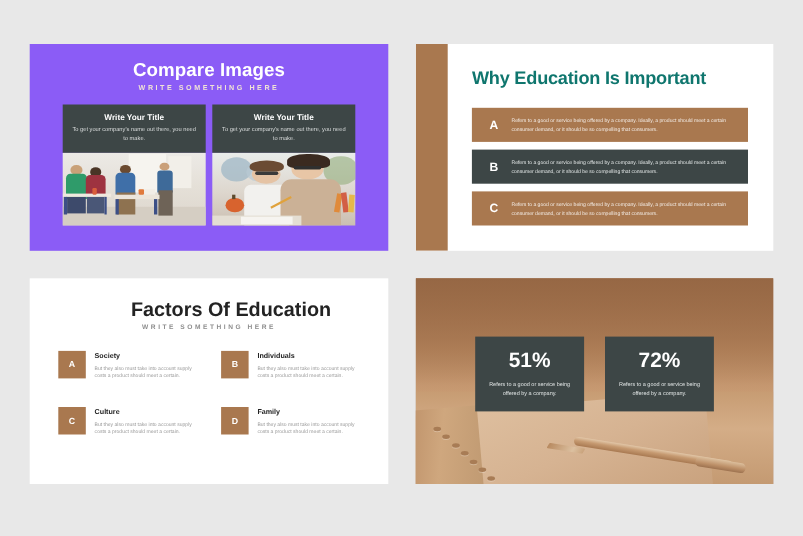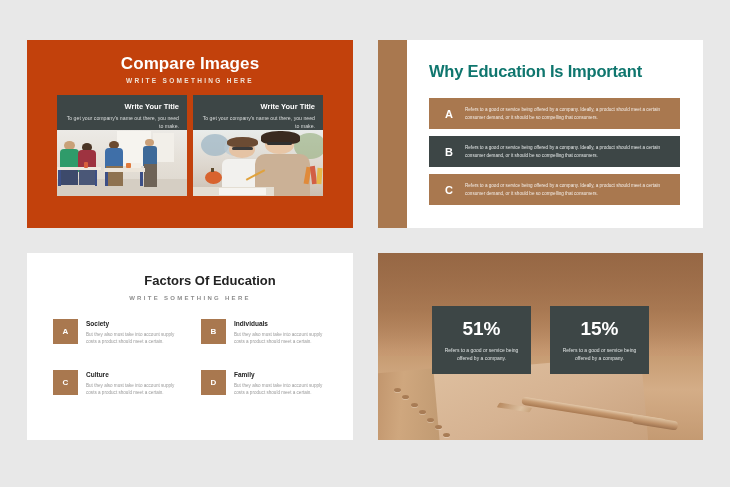--- a/index.html
+++ b/index.html
@@ -10,38 +10,38 @@
     overflow:hidden;
   }
   .canvas { position:relative; width:730px; height:487px; background:#e8e8e8; }
 
   
   .slide { position:absolute; overflow:hidden; }
 
   
   #slide-compare {
     left:27px; top:40px; width:326px; height:188px;
-    background:#c2410c;
+    background:#8b5cf6;
   }
   .s1-head { text-align:center; padding-top:14px; }
   .s1-title {
     color:#ffffff; font-size:17px; font-weight:bold;
     letter-spacing:0.1px; line-height:19px;
   }
   .s1-sub {
     color:#f0e2d6; font-size:6.5px; font-weight:bold;
     letter-spacing:2.3px; margin-top:4px;
   }
   .s1-cols {
     display:flex; gap:6px; padding:0 30px; margin-top:11px;
   }
   .s1-col { flex:1; }
   .s1-card {
-    background:#3d4646; color:#ffffff; text-align:right;
-    padding:7px 8px 0 8px;
+    background:#3d4646; color:#ffffff; text-align:center;
+    padding:7px 8px 9px 8px;
   }
   .s1-card-title { font-size:7.5px; font-weight:bold; line-height:10px; }
   .s1-card-body {
     font-size:5.2px; line-height:7.5px; color:#d9dcdc; margin-top:3px;
   }
   .s1-photo { height:66px; width:100%; position:relative; overflow:hidden; }
 
   
   .photoA { background:linear-gradient(180deg,#eceae6 0%,#e5e0d8 45%,#dcd6cc 100%); }
   
@@ -75,21 +75,21 @@
   }
   .s2-row.dark .s2-text { color:#e3e7e7; }
 
   
   #slide-factors {
     left:27px; top:253px; width:326px; height:187px;
     background:#ffffff;
   }
   .s3-head { text-align:center; padding-top:19px; }
   .s3-title {
-    color:#232323; font-size:13px; font-weight:bold; line-height:18px;margin-left:40px;
+    color:#232323; font-size:18px; font-weight:bold; line-height:18px;margin-left:40px;
   }
   .s3-sub {
     color:#8d8d8d; font-size:6px; font-weight:bold;
     letter-spacing:2.3px; margin-top:5px;
   }
   .s3-grid {
     margin-top:18px; padding:0 26px;
     display:grid; grid-template-columns:1fr 1fr;
     column-gap:22px; row-gap:25px;
   }
@@ -338,19 +338,19 @@
       <div class="s4-nib"></div>
       <div class="s4-pen"></div>
       <div class="s4-pencap"></div>
     </div>
     <div class="s4-cards">
       <div class="s4-card">
         <div class="s4-value">51%</div>
         <div class="s4-desc">Refers to a good or service being offered by a company.</div>
       </div>
       <div class="s4-card">
-        <div class="s4-value">15%</div>
+        <div class="s4-value">72%</div>
         <div class="s4-desc">Refers to a good or service being offered by a company.</div>
       </div>
     </div>
   </div>
 
 </div>
 
 </body></html>

